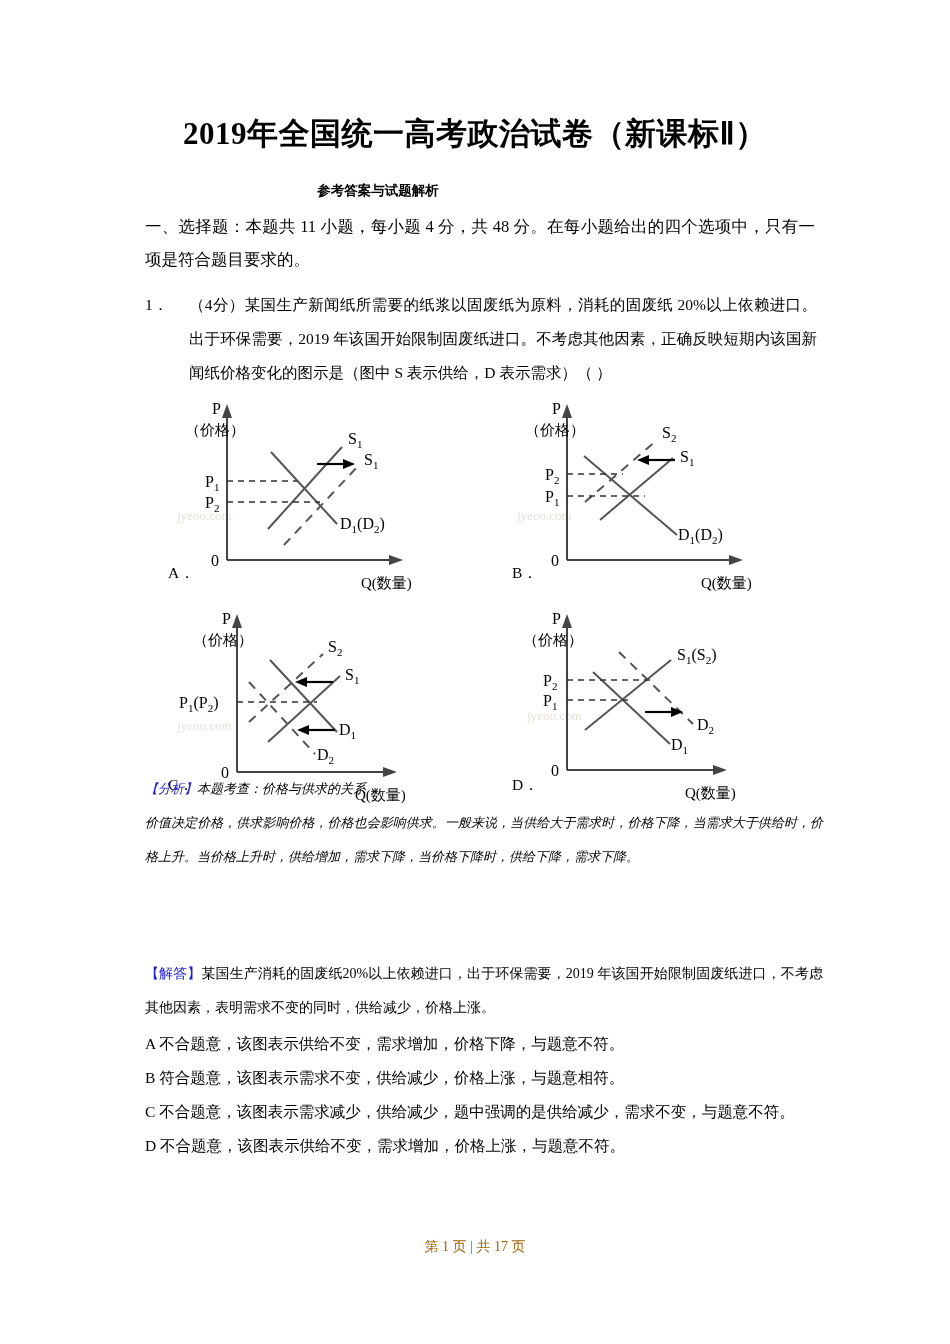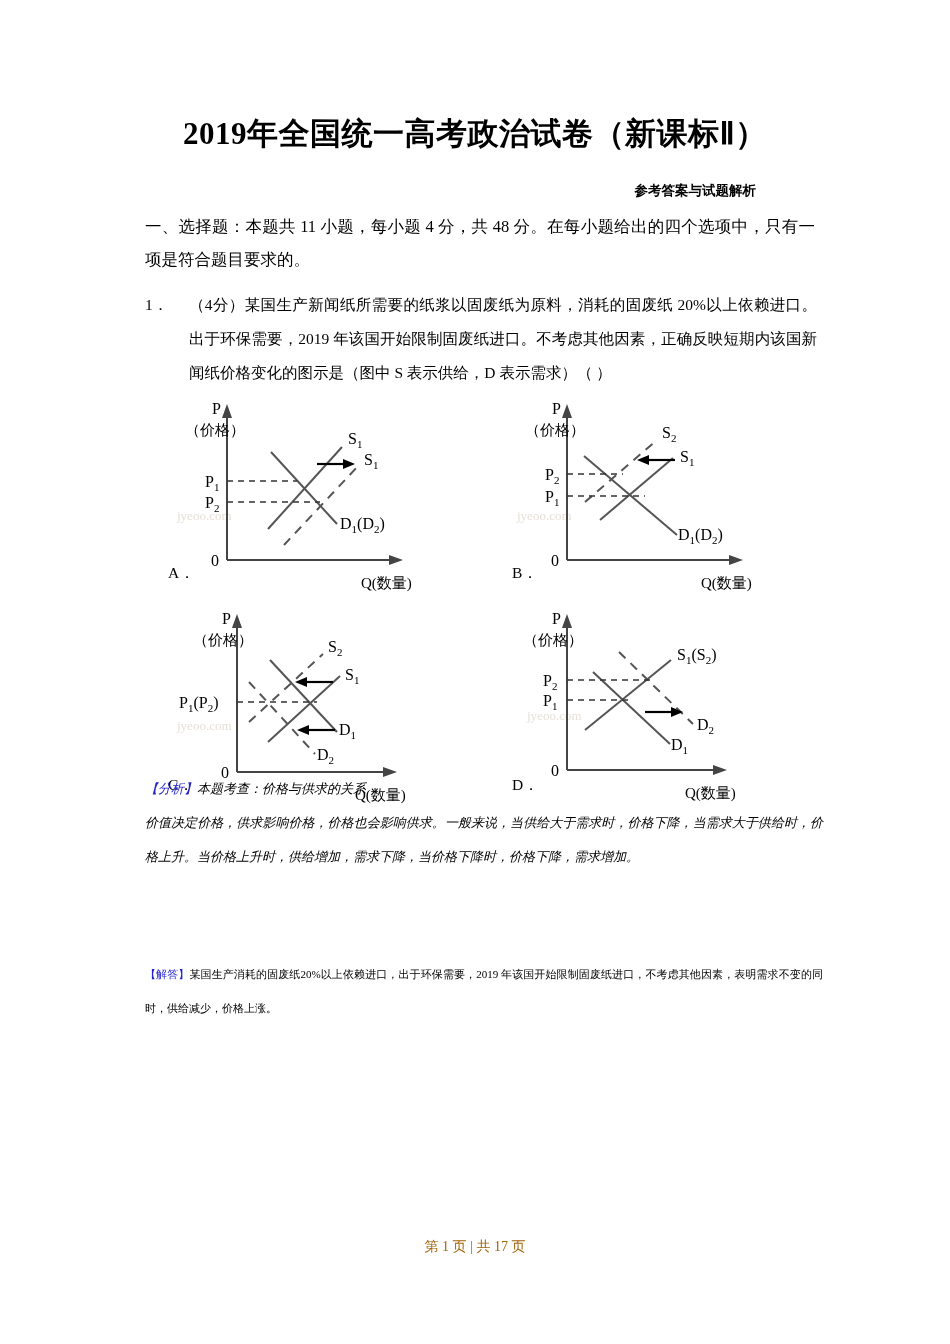--- a/index.html
+++ b/index.html
@@ -30,21 +30,21 @@
     font-size: 31px;
     font-weight: bold;
     letter-spacing: 0.5px;
     font-family: Liberation Serif, serif;
   }
   .subtitle {
     position: absolute;
     left: 0;
     top: 182px;
     width: 756px;
-    text-align: right;
+    text-align: center;
     font-size: 13.5px;
     font-weight: bold;
     font-family: "Liberation Sans", sans-serif;
   }
   .section-head {
     position: absolute;
     left: 145px;
     top: 210px;
     width: 670px;
     font-size: 16.5px;
@@ -113,21 +113,21 @@
   .para {
     text-align: justify;
     text-justify: inter-ideograph;
     margin: 0;
   }
   .answer {
     position: absolute;
     left: 145px;
     top: 957px;
     width: 678px;
-    font-size: 11px;
+    font-size: 14px;
     line-height: 34px;
   }
   .opt-lines {
     position: absolute;
     left: 145px;
     top: 1025px;
     width: 678px;
     font-size: 15.5px;
     line-height: 34px;
   }
@@ -323,23 +323,29 @@
     </div>
   </div>
 
   <div class="opt-label opt-a">A．</div>
   <div class="opt-label opt-b">B．</div>
   <div class="opt-label opt-c">C．</div>
   <div class="opt-label opt-d">D．</div>
 
   <div class="analysis">
     <p class="para"><span class="tag">【分析】</span><span>本题考查：价格与供求的关系</span></p>
-    <p class="para">价值决定价格，供求影响价格，价格也会影响供求。一般来说，当供给大于需求时，价格下降，当需求大于供给时，价格上升。当价格上升时，供给增加，需求下降，当价格下降时，价格下降，需求增加。</p>
+    <p class="para">价值决定价格，供求影响价格，价格也会影响供求。一般来说，当供给大于需求时，价格下降，当需求大于供给时，价格上升。当价格上升时，供给增加，需求下降，当价格下降时，供给下降，需求下降。</p>
   </div>
 
   <div class="answer">
     <p class="para"><span class="tag">【解答】</span><span>某国生产消耗的固废纸20%以上依赖进口，出于环保需要，2019 年该国开始限制固废纸进口，不考虑其他因素，表明需求不变的同时，供给减少，价格上涨。</span></p>
   </div>
 
+  <div class="opt-lines" style="top:1027px">
+    <p class="para">A 不合题意，该图表示供给不变，需求增加，价格下降，与题意不符。</p>
+    <p class="para">B 符合题意，该图表示需求不变，供给减少，价格上涨，与题意相符。</p>
+    <p class="para">C 不合题意，该图表示需求减少，供给减少，题中强调的是供给减少，需求不变，与题意不符。</p>
+    <p class="para">D 不合题意，该图表示供给不变，需求增加，价格上涨，与题意不符。</p>
+  </div>
 
   <div class="footer">第 1 页 | 共 17 页</div>
 
 </div>
 
 </body></html>

